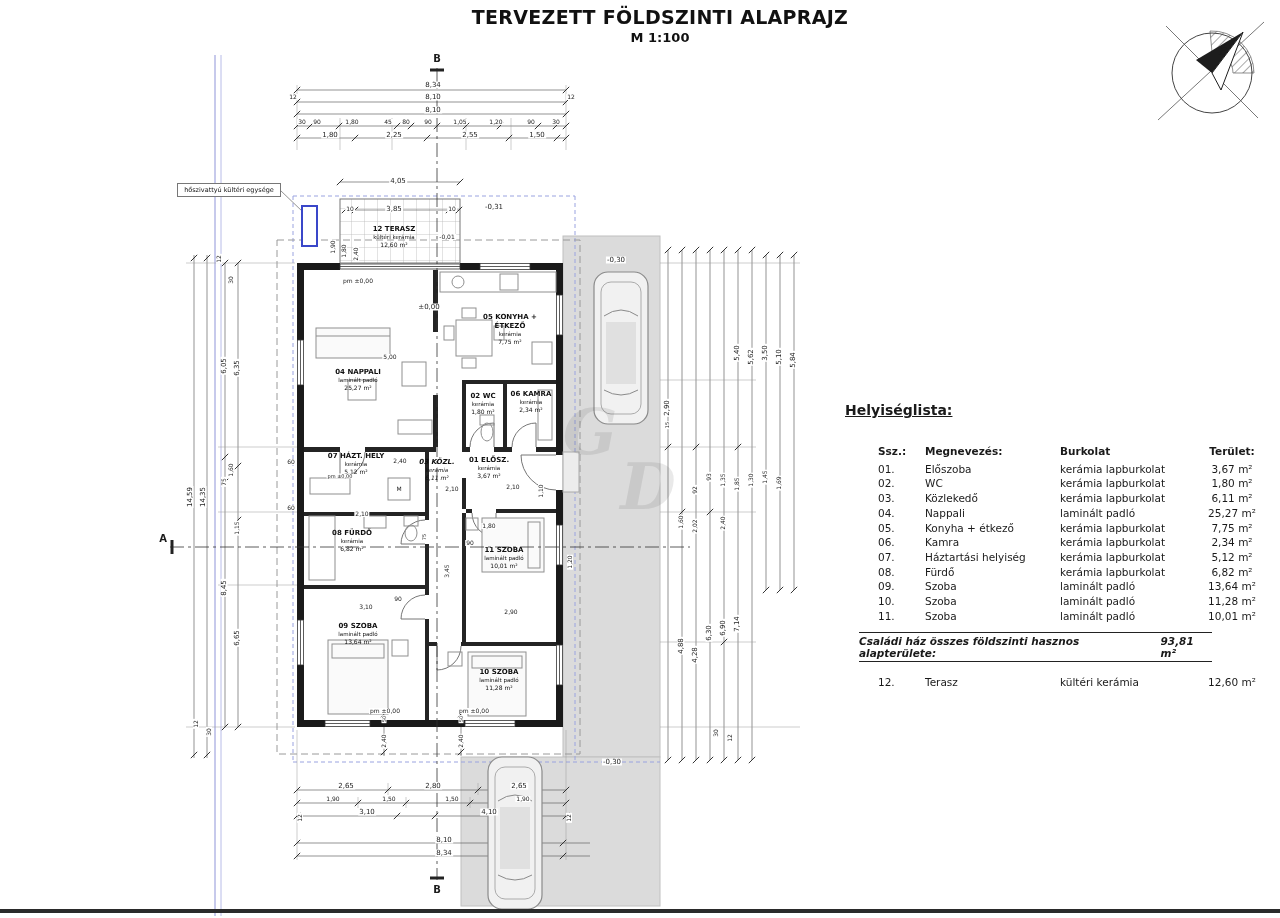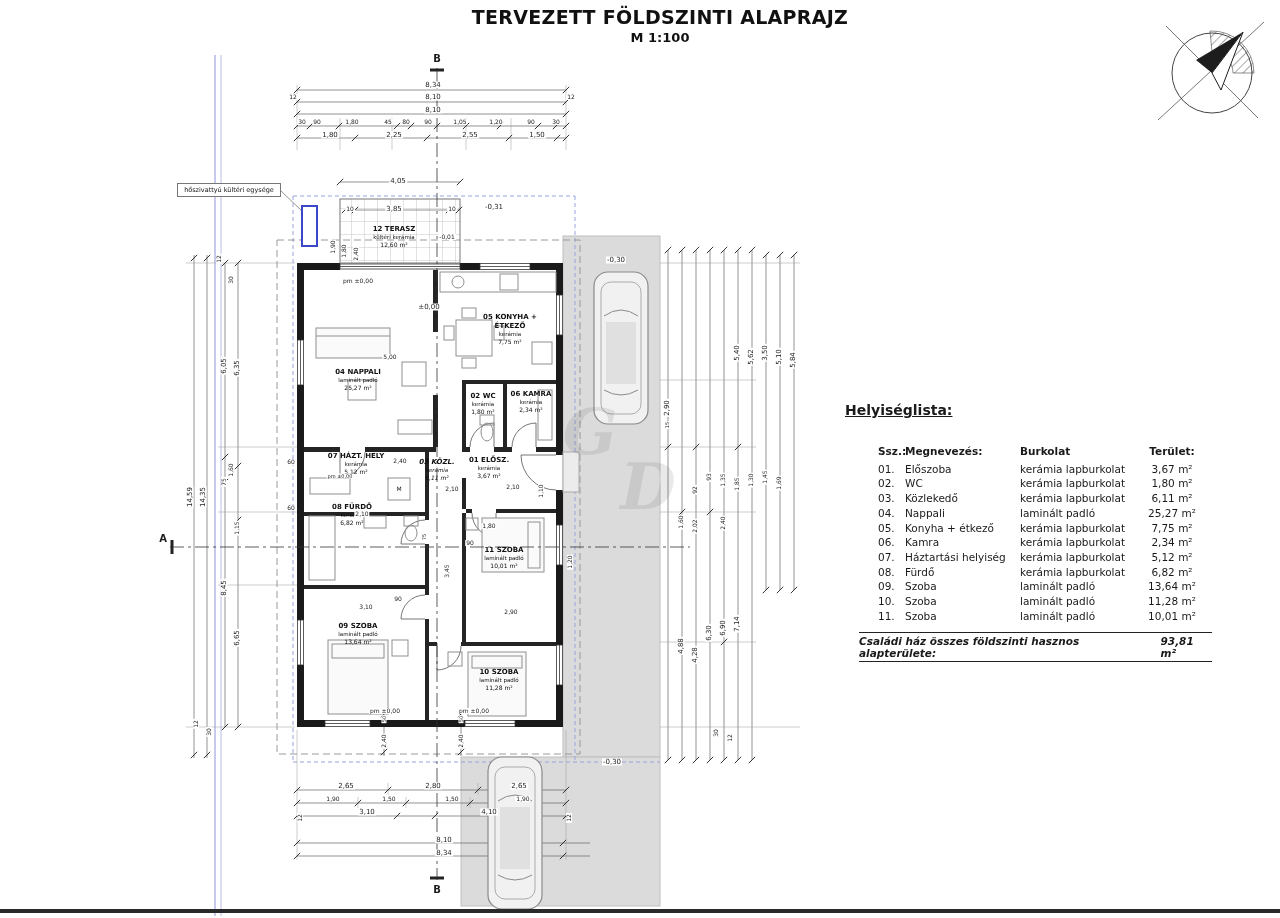--- a/index.html
+++ b/index.html
@@ -25,21 +25,21 @@
   .room .r1{font-weight:bold;font-size:7px;}
   .room .r2{font-size:5.5px;}
   .room .r3{font-size:6px;}
 
   .pump-label{position:absolute;left:177px;top:183px;width:104px;height:14px;border:1px solid #777;
               background:#fff;font-size:6.5px;display:flex;align-items:center;justify-content:center;
               white-space:nowrap;z-index:3;}
 
   .roomlist{position:absolute;left:817px;top:402px;width:372px;font-size:10.5px;color:#1a1a1a;margin-left:28px;}
   .rl-heading{font-size:14px;font-weight:bold;text-decoration:underline;margin-bottom:26px;}
-  .rl-row{display:grid;grid-template-columns:27px 115px 117px 70px;margin-left:33px;line-height:14.7px;}
+  .rl-row{display:grid;grid-template-columns:27px 115px 117px 70px;margin-left:33px;line-height:14.7px;gap:20px;}
   .rl-row .c-area{text-align:center;}
   .rl-head{font-weight:bold;margin-bottom:3px;}
   .rl-total{margin-left:14px;margin-top:9px;width:353px;border-top:1.5px solid #222;
             border-bottom:1.5px solid #222;padding:2px 0;display:flex;justify-content:space-between;
             font-weight:bold;font-style:italic;gap:6px;}
   .rl-outdoor{margin-top:13px;}
 </style>
 </head>
 <body>
 
@@ -448,21 +448,21 @@
         <div class="r2">kerámia</div>
         <div class="r3">2,34 m²</div>
       </div>
 
       <div class="room" style="left: 356px; top: 464px;">
         <div class="r1"><span>07</span> <span>HÁZT. HELY</span></div>
         <div class="r2">kerámia</div>
         <div class="r3">5,12 m²</div>
       </div>
 
-      <div class="room" style="left: 352px; top: 515px;">
+      <div class="room" style="left: 352px; top: 541px;">
         <div class="r1"><span>08</span> <span>FÜRDŐ</span></div>
         <div class="r2">kerámia</div>
         <div class="r3">6,82 m²</div>
       </div>
 
       <div class="room" style="left: 358px; top: 634px;">
         <div class="r1"><span>09</span> <span>SZOBA</span></div>
         <div class="r2">laminált padló</div>
         <div class="r3">13,64 m²</div>
       </div>
@@ -797,15 +797,21 @@
           <span class="c-num">11.</span>
           <span class="c-name">Szoba</span>
           <span class="c-floor">laminált padló</span>
           <span class="c-area">10,01 m²</span>
         </div>
       </div>
     <div class="rl-total">
       <span>Családi ház összes földszinti hasznos alapterülete:</span>
       <span>93,81 m²</span>
     </div>
+    <div class="rl-row rl-outdoor">
+      <span class="c-num">12.</span>
+      <span class="c-name">Terasz</span>
+      <span class="c-floor">kültéri kerámia</span>
+      <span class="c-area">12,60 m²</span>
+    </div>
   </div>
 
 </div>
 
 </body></html>

